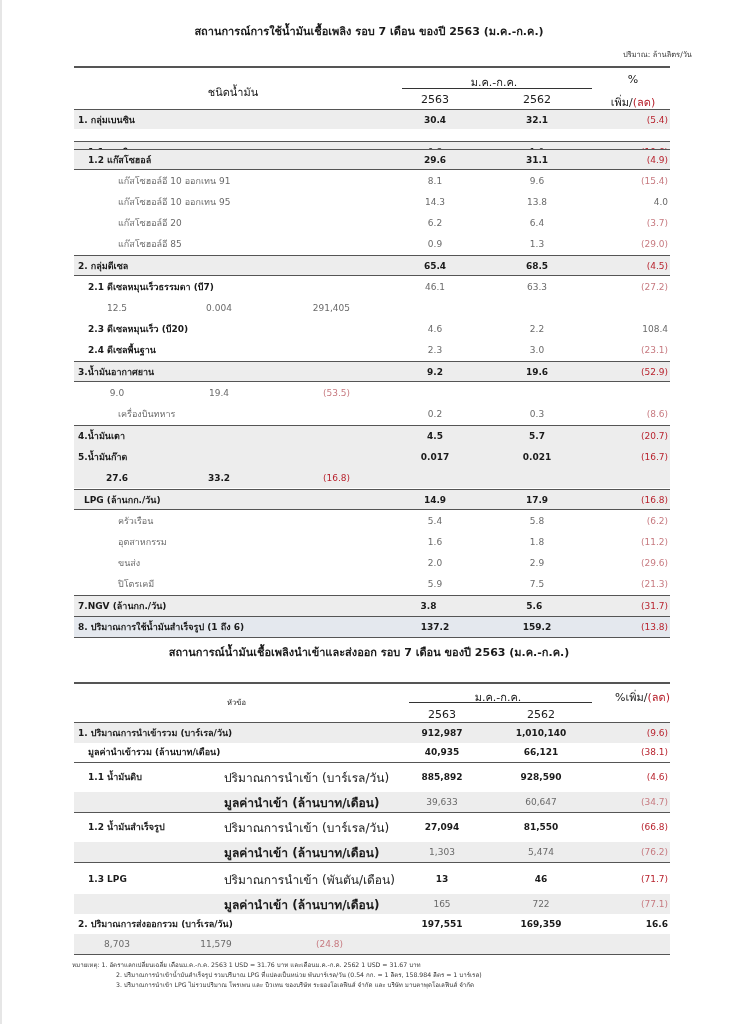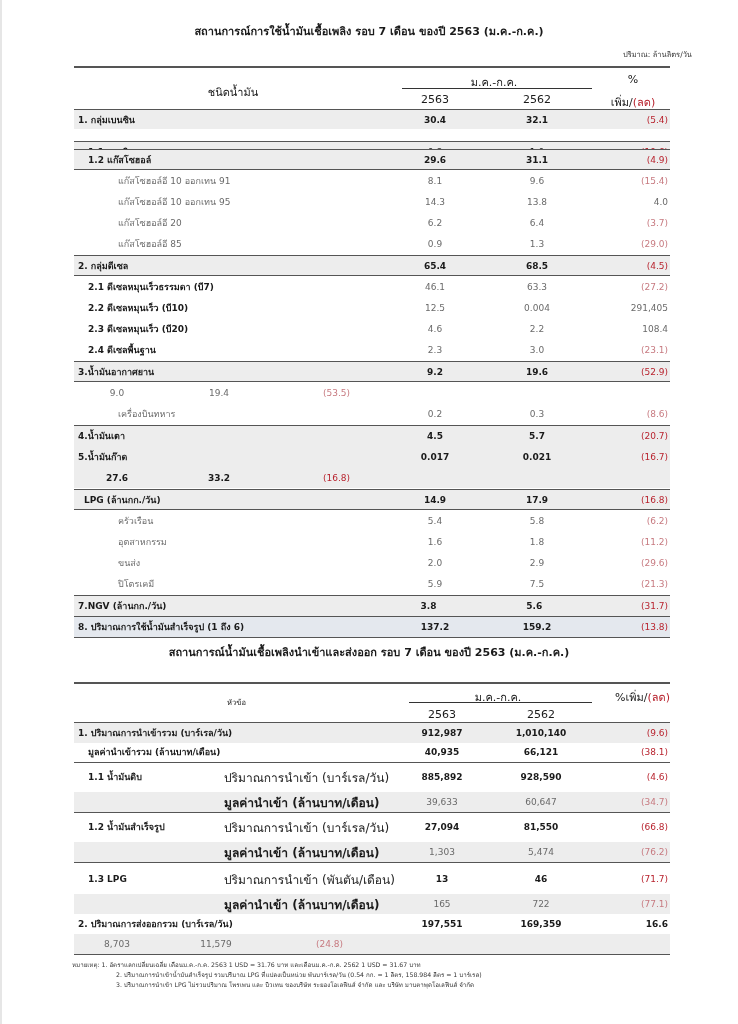--- a/index.html
+++ b/index.html
@@ -115,21 +115,20 @@
     <div class="c-b bold">68.5</div>
     <div class="c-pct neg">(4.5)</div>
   </div>
   <div class="row" style="top:167px; height:21px;">
     <div class="c-label bold ind1">2.1 ดีเซลหมุนเร็วธรรมดา (บี7)</div>
     <div class="c-a light">46.1</div>
     <div class="c-b light">63.3</div>
     <div class="c-pct neg light">(27.2)</div>
   </div>
   <div class="row" style="top:188px; height:21px;">
-    <div class="c-label bold ind1">2.2 ดีเซลหมุนเร็ว (บี10)</div>
     <div class="c-a light">12.5</div>
     <div class="c-b light">0.004</div>
     <div class="c-pct light">291,405</div>
   </div>
   <div class="row" style="top:209px; height:21px;">
     <div class="c-label bold ind1">2.3 ดีเซลหมุนเร็ว (บี20)</div>
     <div class="c-a light">4.6</div>
     <div class="c-b light">2.2</div>
     <div class="c-pct light">108.4</div>
   </div>

